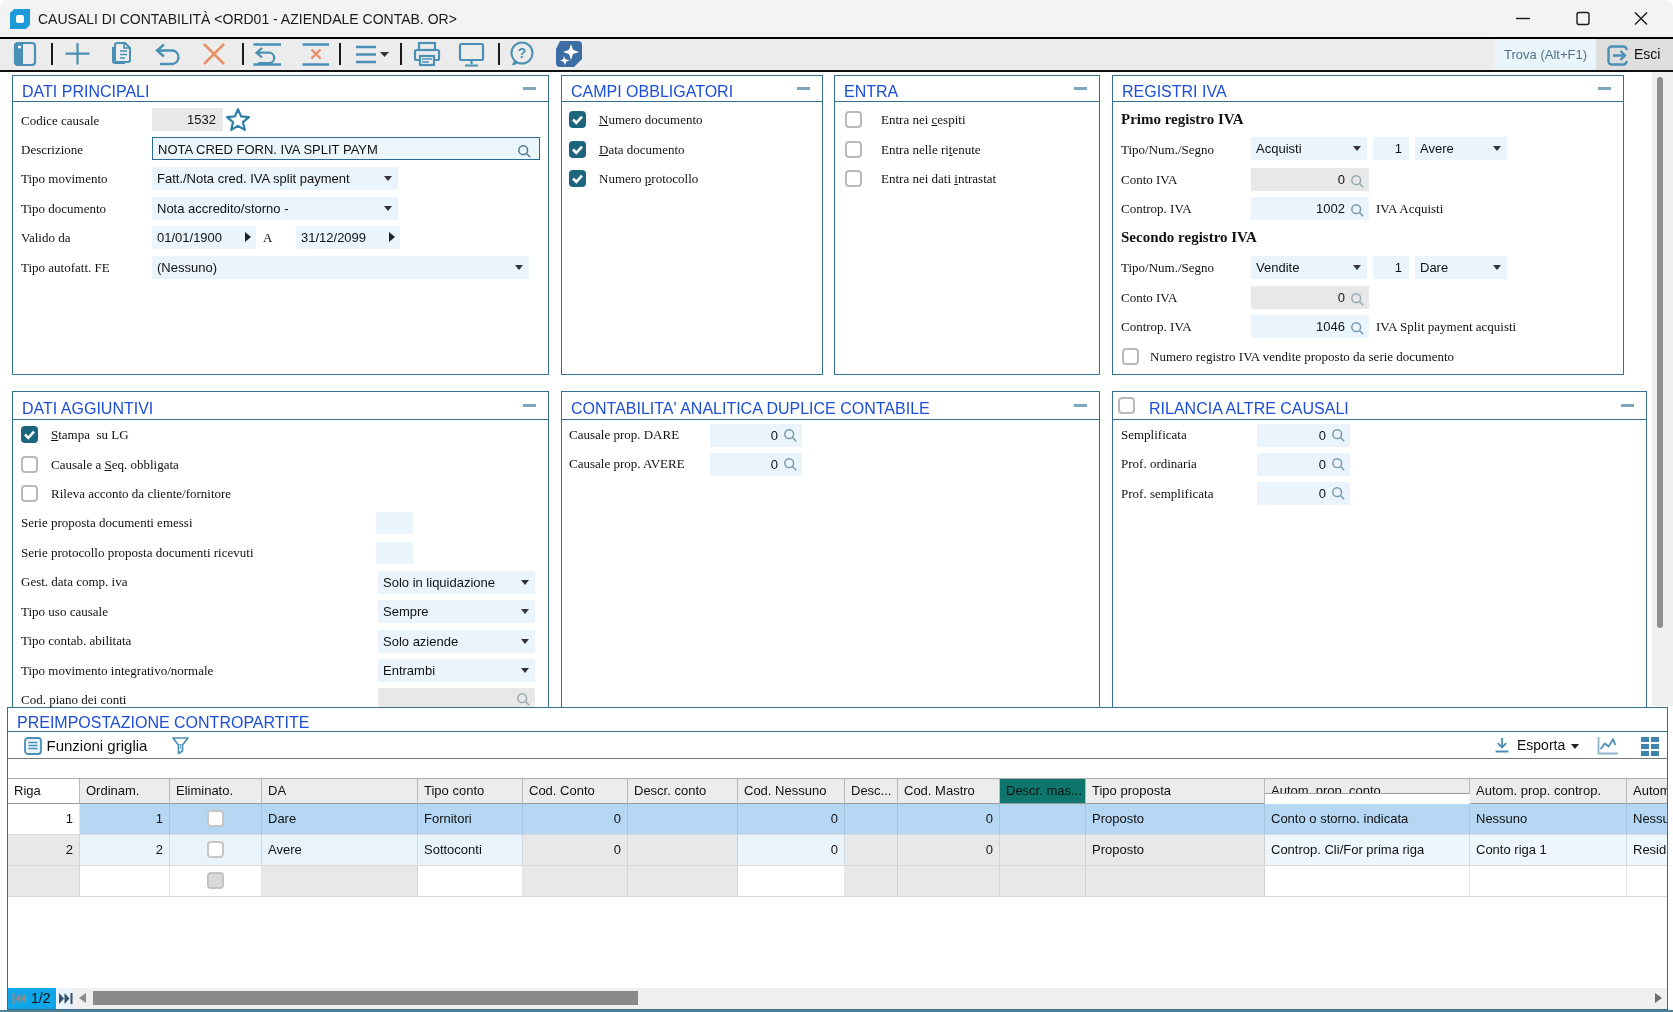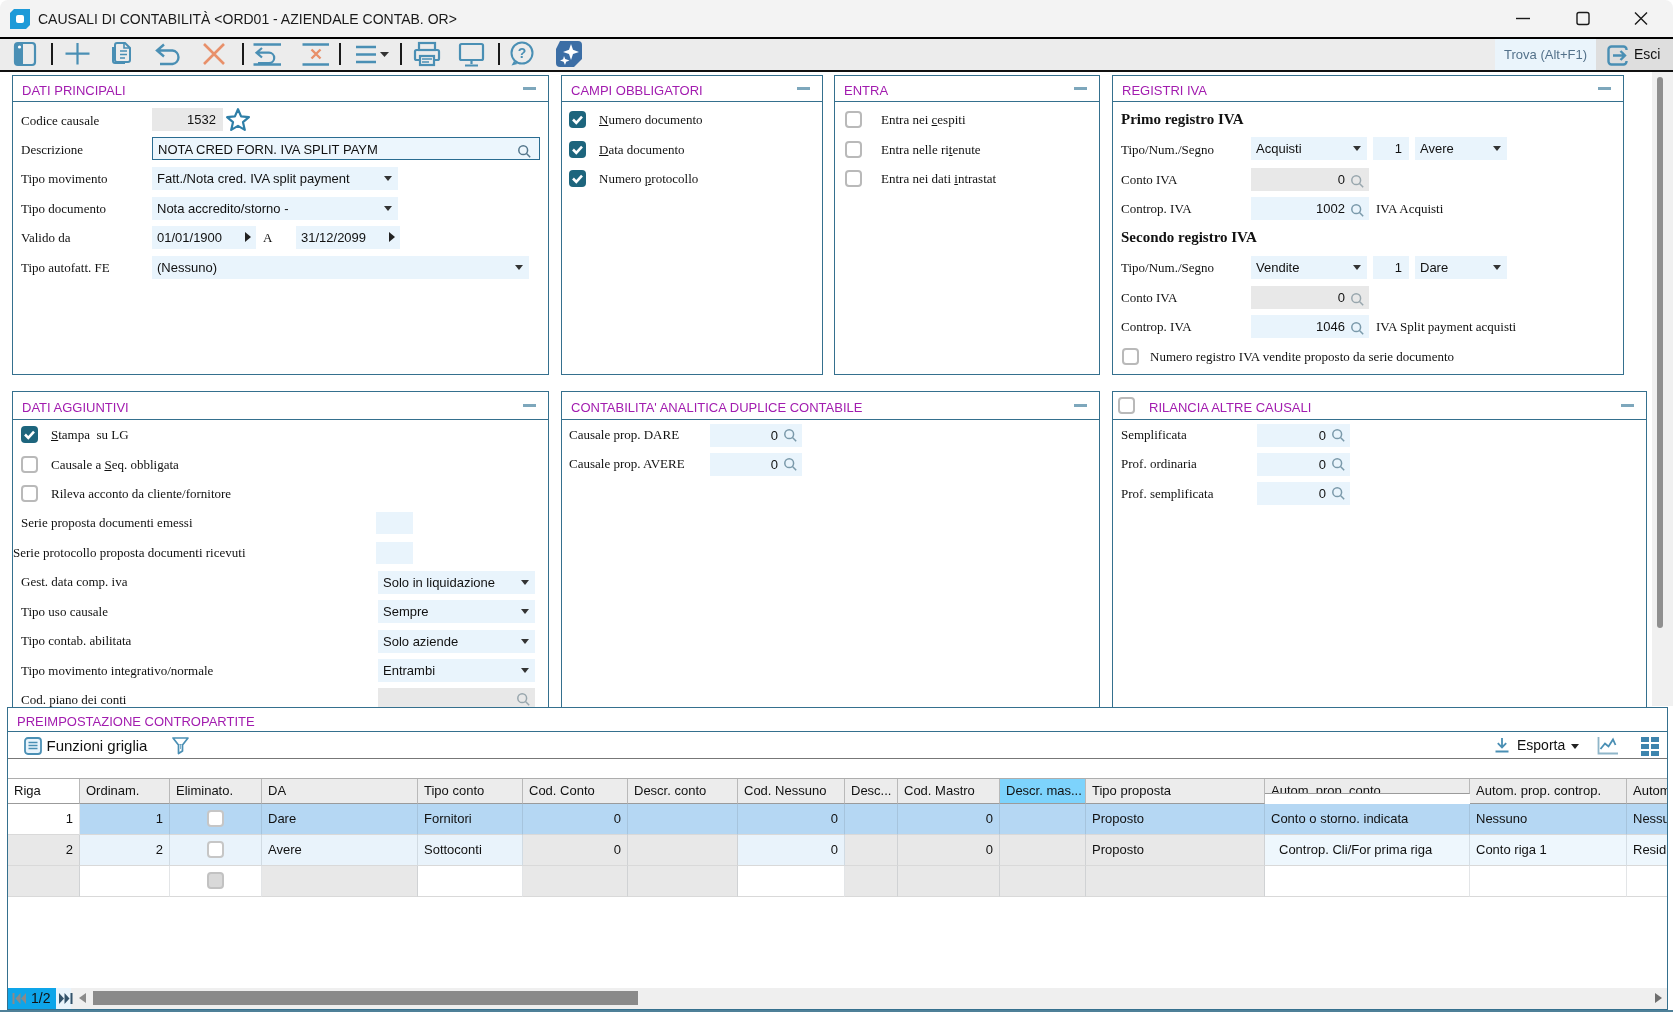--- a/index.html
+++ b/index.html
@@ -11,21 +11,21 @@
 #titleicon { position:absolute; left:10px; top:9px; width:20px; height:20px; }
 #titletext { position:absolute; left:38px; top:11px; font-size:14px; color:#1a1a1a; white-space:nowrap; }
 .wbtn { position:absolute; top:0; width:46px; height:37px; color:#1a1a1a; }
 
 #toolbar { position:absolute; left:0; top:39px; width:1673px; height:33px; background:#ececec; border-bottom:2px solid #111; }
 #trova { position:absolute; left:1495px; top:0; width:101px; height:31px; background:#eaf4fb; color:#53718a; font-size:13px; text-align:center; line-height:31px; }
 #esci { position:absolute; left:1596px; top:0; width:77px; height:31px; background:#dedede; font-size:14px; color:#111; }
 
 .panel { position:absolute; background:#fff; border:1px solid #35708e; }
 .phead { position:absolute; left:0; top:0; right:0; height:24px; border-bottom:1px solid #35708e; }
-.ptitle { position:absolute; left:9px; top:6px; font-size:13px; color:#a21caf; white-space:nowrap; }
+.ptitle { position:absolute; left:9px; top:6px; font-size:16px; color:#1d4ed8; white-space:nowrap; }
 .pdash { position:absolute; right:12px; top:10px; width:13px; height:3px; background:#7da7bc; }
 .lbl { position:absolute; font-size:13px; line-height:17px; color:#111; white-space:nowrap;font-family:Liberation Serif, serif; }
 .bold { font-weight:bold; }
 .in { position:absolute; background:#e9f4fc; font-size:13px; color:#111; height:23px; line-height:23px; }
 .gray { background:#e8e8e8; }
 .num { text-align:right; padding-right:7px; }
 .txt { padding-left:5px; }
 .caret { position:absolute; right:6px; top:9px; width:0; height:0; border-left:4px solid transparent; border-right:4px solid transparent; border-top:5px solid #333; }
 .rarr { position:absolute; right:5px; top:6px; width:0; height:0; border-top:5px solid transparent; border-bottom:5px solid transparent; border-left:6px solid #222; }
 .cb { position:absolute; width:17px; height:17px; border-radius:4px; }
@@ -236,21 +236,21 @@
     <div class="cb on" style="left:8px;top:34px"><svg width="17" height="17" viewBox="0 0 17 17">
           <path d="M4 8.5 L7.3 11.8 L13 5.6" fill="none" stroke="#fff" stroke-width="2.6"></path>
         </svg></div>
     <div class="lbl" style="left:38px;top:34px"><u>S</u>tampa&nbsp; su LG</div>
     <div class="cb off" style="left:8px;top:63.5px"></div>
     <div class="lbl" style="left:38px;top:63.5px">Causale a <u>S</u>eq. obbligata</div>
     <div class="cb off" style="left:8px;top:93px"></div>
     <div class="lbl" style="left:38px;top:93px">Rileva acconto da cliente/fornitore</div>
     <div class="lbl" style="left:8px;top:122px">Serie proposta documenti emessi</div>
     <div class="in" style="left:363px;top:120px;width:37px;height:22px"></div>
-    <div class="lbl" style="left:0;top:151.5px">Serie protocollo proposta documenti ricevuti</div>
+    <div class="lbl" style="left:8px;top:151.5px">Serie protocollo proposta documenti ricevuti</div>
     <div class="in" style="left:363px;top:149.5px;width:37px;height:22px"></div>
     <div class="lbl" style="left:8px;top:181px">Gest. data comp. iva</div>
     <div class="in txt" style="left:365px;top:178.5px;width:157px">Solo in liquidazione<div class="caret"></div></div>
     <div class="lbl" style="left:8px;top:210.5px">Tipo uso causale</div>
     <div class="in txt" style="left:365px;top:208px;width:157px">Sempre<div class="caret"></div></div>
     <div class="lbl" style="left:8px;top:240px">Tipo contab. abilitata</div>
     <div class="in txt" style="left:365px;top:237.5px;width:157px">Solo aziende<div class="caret"></div></div>
     <div class="lbl" style="left:8px;top:269.5px">Tipo movimento integrativo/normale</div>
     <div class="in txt" style="left:365px;top:267px;width:157px">Entrambi<div class="caret"></div></div>
     <div class="lbl" style="left:8px;top:299px">Cod. piano dei conti</div>
@@ -352,21 +352,21 @@
       <div class="gh" style="left:0px;top:20px;width:72px;height:25px;background:#fff">Riga</div>
       <div class="gh" style="left:72px;top:20px;width:90px;height:25px;background:#ececec">Ordinam.</div>
       <div class="gh" style="left:162px;top:20px;width:92px;height:25px;background:#ececec">Eliminato.</div>
       <div class="gh" style="left:254px;top:20px;width:156px;height:25px;background:#ececec">DA</div>
       <div class="gh" style="left:410px;top:20px;width:105px;height:25px;background:#ececec">Tipo conto</div>
       <div class="gh" style="left:515px;top:20px;width:105px;height:25px;background:#ececec">Cod. Conto</div>
       <div class="gh" style="left:620px;top:20px;width:110px;height:25px;background:#ececec">Descr. conto</div>
       <div class="gh" style="left:730px;top:20px;width:107px;height:25px;background:#ececec">Cod. Nessuno</div>
       <div class="gh" style="left:837px;top:20px;width:53px;height:25px;background:#ececec">Desc...</div>
       <div class="gh" style="left:890px;top:20px;width:102px;height:25px;background:#ececec">Cod. Mastro</div>
-      <div class="gh" style="left:992px;top:20px;width:86px;height:25px;background:#7dd3fc">Descr. mas...</div>
+      <div class="gh" style="left:992px;top:20px;width:86px;height:25px;background:#0f766e">Descr. mas...</div>
       <div class="gh" style="left:1078px;top:20px;width:179px;height:25px;background:#ececec">Tipo proposta</div>
       <div class="gh" style="left:1257px;top:20px;width:205px;height:15px;background:#ececec">Autom. prop. conto</div>
       <div class="gh" style="left:1462px;top:20px;width:157px;height:25px;background:#ececec">Autom. prop. controp.</div>
       <div class="gh" style="left:1619px;top:20px;width:41px;height:25px;background:#ececec">Autom</div>
       <div class="gc" style="left:0px;top:45px;width:72px;height:31px;background:#fff;text-align:right;padding-right:6px;">1</div>
       <div class="gc" style="left:72px;top:45px;width:90px;height:31px;background:#b5d7f3;text-align:right;padding-right:6px;">1</div>
       <div class="gc" style="left:162px;top:45px;width:92px;height:31px;background:#b5d7f3;">
           <div class="cb off" style="position:relative;left:0;top:0;margin:6px auto 0;border-color:#c6c6c6"></div>
         </div>
       <div class="gc" style="left:254px;top:45px;width:156px;height:31px;background:#b5d7f3;padding-left:6px;">Dare</div>
@@ -388,21 +388,21 @@
         </div>
       <div class="gc" style="left:254px;top:76px;width:156px;height:31px;background:#e9f3fb;padding-left:6px;">Avere</div>
       <div class="gc" style="left:410px;top:76px;width:105px;height:31px;background:#e9f3fb;padding-left:6px;">Sottoconti</div>
       <div class="gc" style="left:515px;top:76px;width:105px;height:31px;background:#e8e8e8;text-align:right;padding-right:6px;">0</div>
       <div class="gc" style="left:620px;top:76px;width:110px;height:31px;background:#e8e8e8;padding-left:6px;"></div>
       <div class="gc" style="left:730px;top:76px;width:107px;height:31px;background:#e9f3fb;text-align:right;padding-right:6px;">0</div>
       <div class="gc" style="left:837px;top:76px;width:53px;height:31px;background:#e8e8e8;padding-left:6px;"></div>
       <div class="gc" style="left:890px;top:76px;width:102px;height:31px;background:#e8e8e8;text-align:right;padding-right:6px;">0</div>
       <div class="gc" style="left:992px;top:76px;width:86px;height:31px;background:#e8e8e8;padding-left:6px;"></div>
       <div class="gc" style="left:1078px;top:76px;width:179px;height:31px;background:#e8e8e8;padding-left:6px;">Proposto</div>
-      <div class="gc" style="left:1257px;top:76px;width:205px;height:31px;background:#eef7fd;padding-left:14px;">Controp. Cli/For prima riga</div>
+      <div class="gc" style="left:1257px;top:76px;width:205px;height:31px;background:#eef7fd;padding-left:6px;">Controp. Cli/For prima riga</div>
       <div class="gc" style="left:1462px;top:76px;width:157px;height:31px;background:#eef7fd;padding-left:6px;">Conto riga 1</div>
       <div class="gc" style="left:1619px;top:76px;width:41px;height:31px;background:#eef7fd;padding-left:6px;">Residuo</div>
       <div class="gc" style="left:0px;top:107px;width:72px;height:31px;background:#e8e8e8;padding-left:6px;"></div>
       <div class="gc" style="left:72px;top:107px;width:90px;height:31px;background:#fff;padding-left:6px;"></div>
       <div class="gc" style="left:162px;top:107px;width:92px;height:31px;background:#fff;">
           <div class="cb dis" style="position:relative;left:0;top:0;margin:6px auto 0"></div>
         </div>
       <div class="gc" style="left:254px;top:107px;width:156px;height:31px;background:#e8e8e8;padding-left:6px;"></div>
       <div class="gc" style="left:410px;top:107px;width:105px;height:31px;background:#fff;padding-left:6px;"></div>
       <div class="gc" style="left:515px;top:107px;width:105px;height:31px;background:#e8e8e8;padding-left:6px;"></div>

